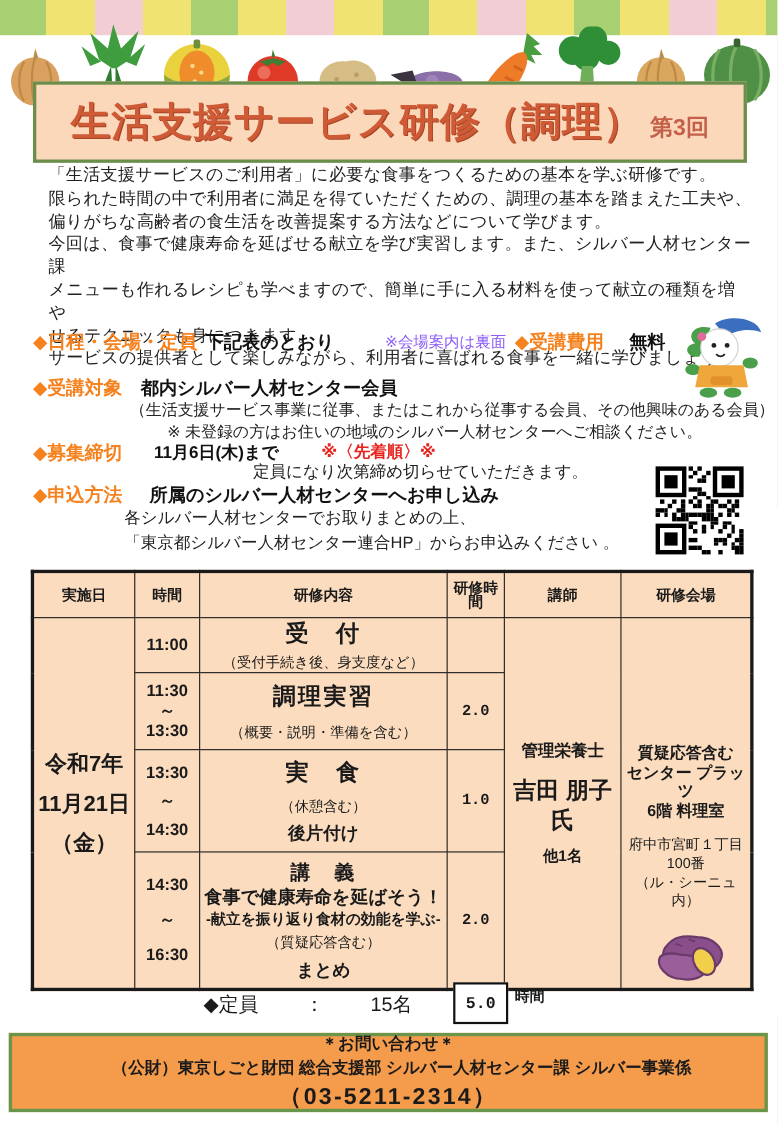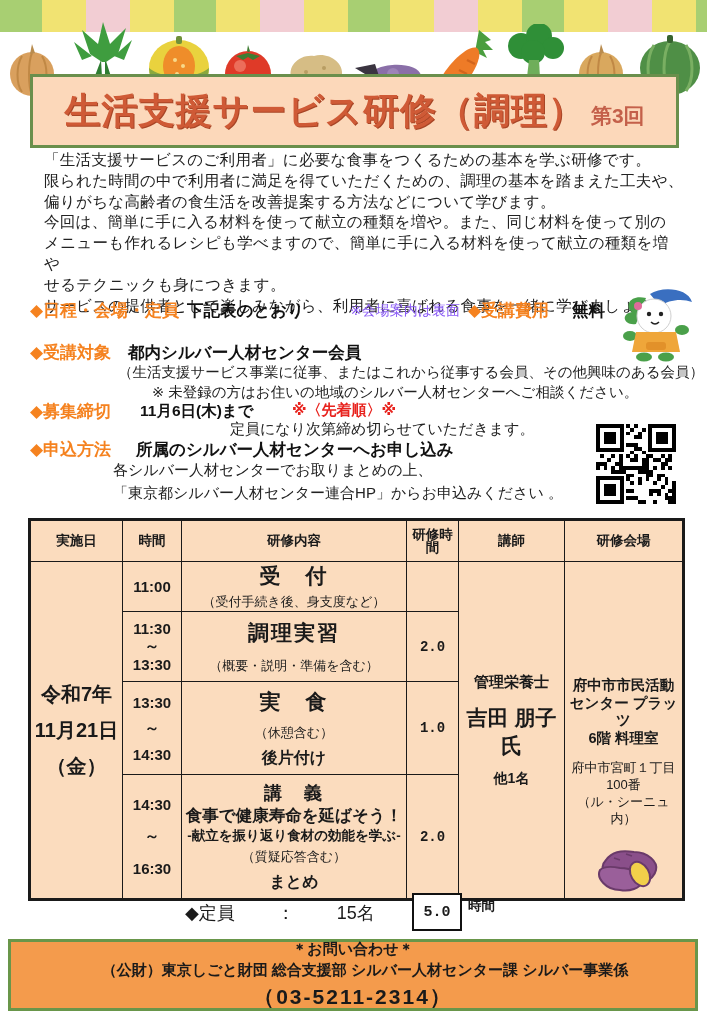--- a/index.html
+++ b/index.html
@@ -166,21 +166,21 @@
 
   <div class="banner">
     <span class="main">生活支援サービス研修（調理）</span>
     <span class="session">第3回</span>
   </div>
 
   <div class="intro">
     <div>「生活支援サービスのご利用者」に必要な食事をつくるための基本を学ぶ研修です。</div>
     <div>限られた時間の中で利用者に満足を得ていただくための、調理の基本を踏まえた工夫や、</div>
     <div>偏りがちな高齢者の食生活を改善提案する方法などについて学びます。</div>
-    <div>今回は、簡単に手に入る材料を使って献立の種類を増や。また、同じ材料を使って別の</div>
+    <div>今回は、食事で健康寿命を延ばせる献立を学び実習します。また、シルバー人材センター課</div>
     <div>メニューも作れるレシピも学べますので、簡単に手に入る材料を使って献立の種類を増や</div>
     <div>せるテクニックも身につきます。</div>
     <div>サービスの提供者として楽しみながら、利用者に喜ばれる食事を一緒に学びましょう。</div>
   </div>
 
   <span class="abs lbl" style="left:30px;top:299px;">◆日程・会場・定員</span>
   <span class="abs val" style="left:187px;top:300px;">下記表のとおり</span>
   <span class="abs note" style="left:350px;top:302px;">※会場案内は裏面</span>
   <span class="abs lbl" style="left:468px;top:299px;">◆受講費用</span>
   <span class="abs val" style="left:572px;top:300px;">無料</span>
@@ -363,21 +363,21 @@
         <div class="cellnote">（受付手続き後、身支度など）</div>
       </td>
       <td class="hours"></td>
       <td class="instr" rowspan="4">
         <div class="i1">管理栄養士</div>
         <div class="i2">吉田 朋子 氏</div>
         <div class="i3">他1名</div>
       </td>
       <td class="venue" rowspan="4">
         <div class="v-bold">
-          <div>府中市市民活動</div>
+          <div>質疑応答含む</div>
           <div>センター プラッツ</div>
           <div>6階 料理室</div>
         </div>
         <div class="v-addr">
           <div>府中市宮町１丁目</div>
           <div>100番</div>
           <div>（ル・シーニュ内）</div>
         </div>
       </td>
     </tr>

